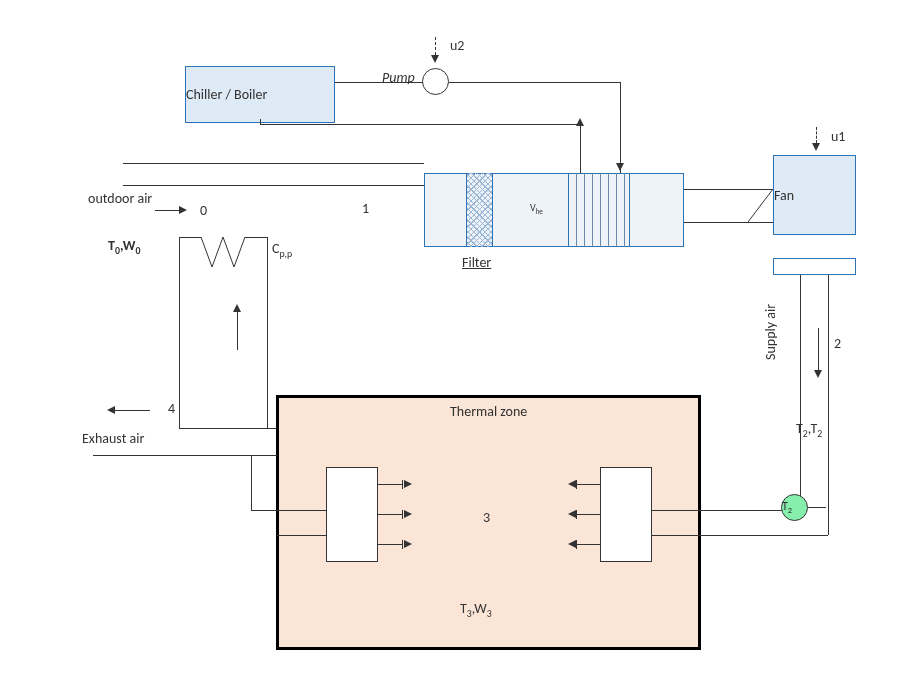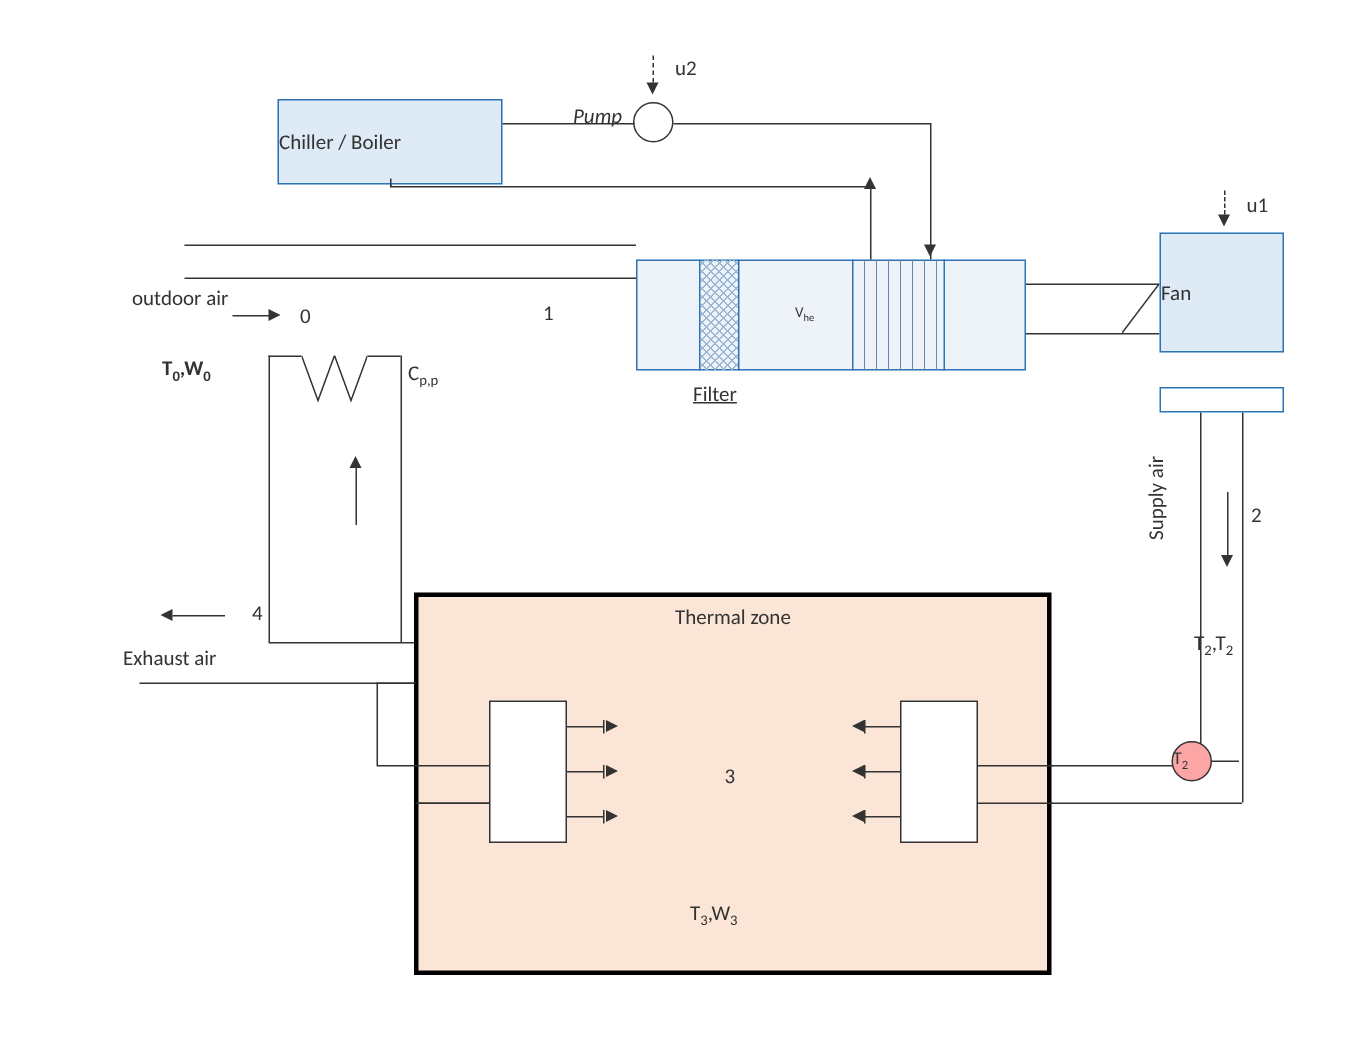--- a/index.html
+++ b/index.html
@@ -97,21 +97,21 @@
   }
   .dist-left  { left: 326px; top: 467px; width: 52px; height: 95px; }
   .dist-right { left: 600px; top: 467px; width: 52px; height: 95px; }
   .dist-stub  { position: absolute; height: 1px; background: #333; }
   .dist-stub .tee {
     position: absolute; width: 1px; height: 9px; top: -4px; background:#333;
   }
   .sensor-circle {
     left: 781px; top: 494px;
     width: 27px; height: 27px;
-    background: #fca5a5;
+    background: #86efac;
     border: 1px solid #333;
     border-radius: 50%;
     font-size: 12px;
   }
   .label {
     position: absolute;
     white-space: nowrap;
     font-size: 14px;
   }
   sub { font-size: 0.7em; }

